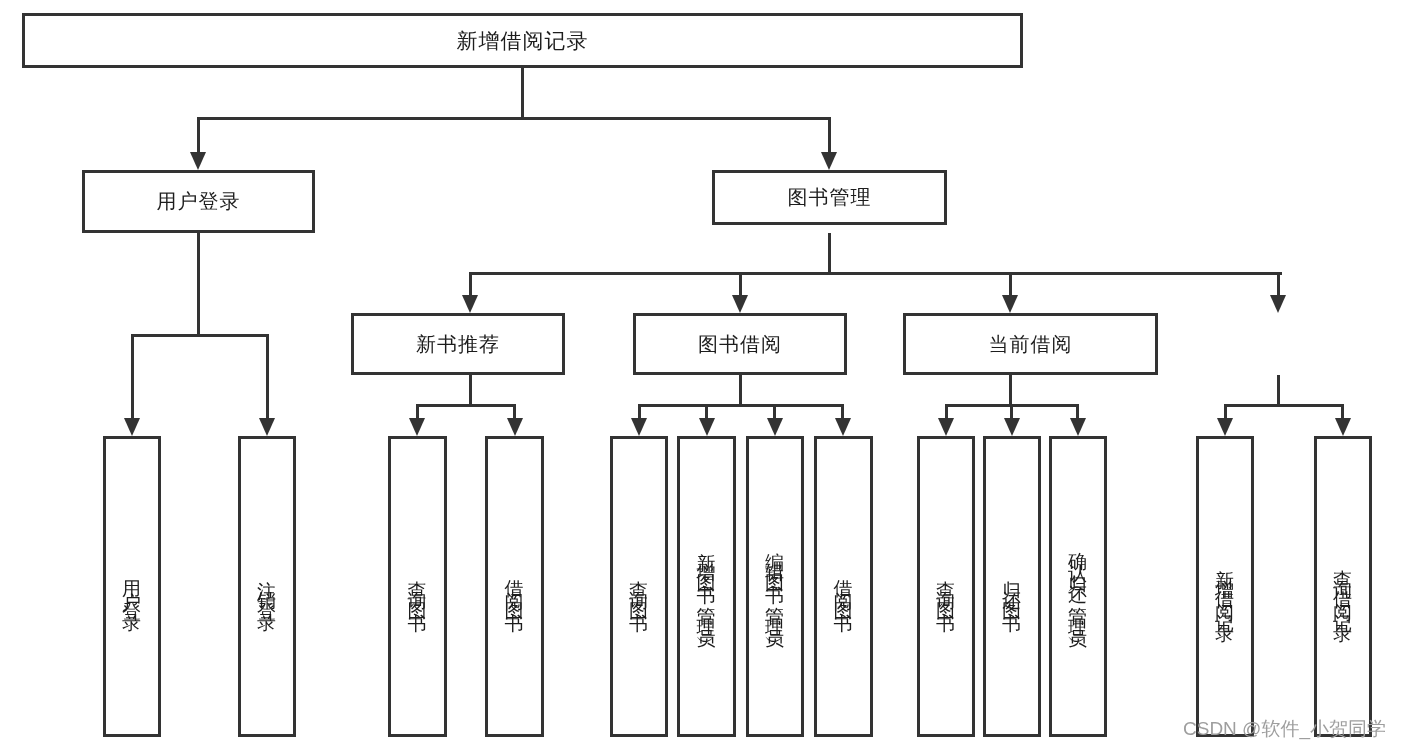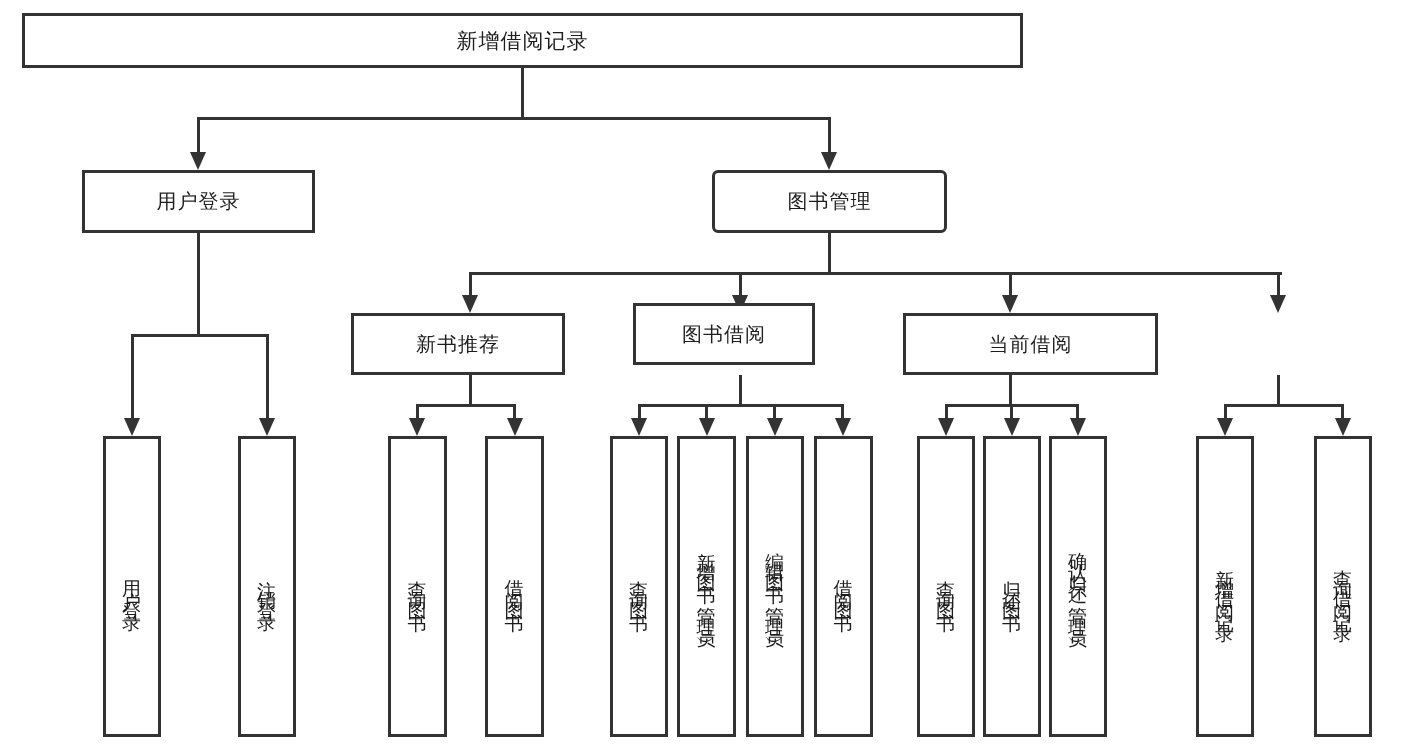--- a/index.html
+++ b/index.html
@@ -99,28 +99,28 @@
   <div class="vl" style="left:1341px;top:404px;height:16px;"></div>
   <div class="ar" style="left:1335px;top:418px;"></div>
 
   <div class="bx" style="left:22px;top:13px;width:1001px;height:55px;">
     <span class="hlbl root-lbl">新增借阅记录</span>
   </div>
 
   <div class="bx" style="left:82px;top:170px;width:233px;height:63px;">
     <span class="hlbl">用户登录</span>
   </div>
-  <div class="bx" style="left:712px;top:170px;width:235px;height:63px;border-radius:6px;">
+  <div class="bx" style="left:712px;top:170px;width:235px;height:55px;">
     <span class="hlbl">图书管理</span>
   </div>
 
   <div class="bx" style="left:351px;top:313px;width:214px;height:62px;">
     <span class="hlbl">新书推荐</span>
   </div>
-  <div class="bx" style="left:633px;top:303px;width:182px;height:62px;">
+  <div class="bx" style="left:633px;top:313px;width:214px;height:62px;">
     <span class="hlbl">图书借阅</span>
   </div>
   <div class="bx" style="left:903px;top:313px;width:255px;height:62px;">
     <span class="hlbl">当前借阅</span>
   </div>
 
   <div class="bx" style="left:103px;top:436px;width:58px;height:301px;">
     <span class="vlbl">用户登录</span>
   </div>
   <div class="bx" style="left:238px;top:436px;width:58px;height:301px;">
@@ -157,14 +157,15 @@
     <span class="vlbl">确认归还（管理员）</span>
   </div>
 
   <div class="bx" style="left:1196px;top:436px;width:58px;height:301px;">
     <span class="vlbl">新增借阅记录</span>
   </div>
   <div class="bx" style="left:1314px;top:436px;width:58px;height:301px;">
     <span class="vlbl">查询借阅记录</span>
   </div>
 
+  <div class="wm" style="left:1183px;top:716px;">CSDN @软件_小贺同学</div>
 
 </div>
 
 </body></html>

